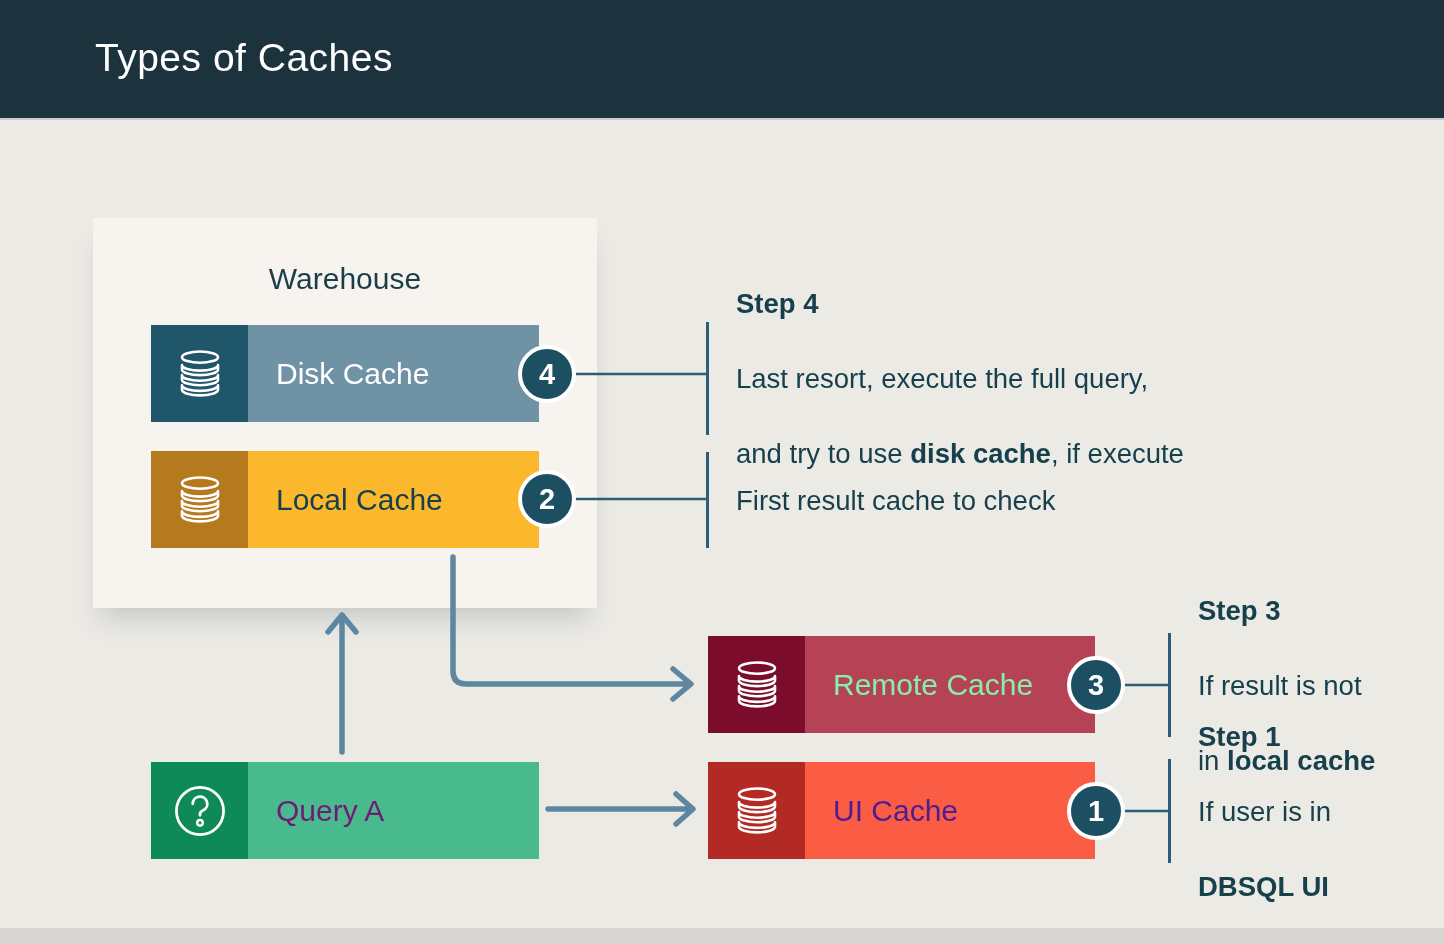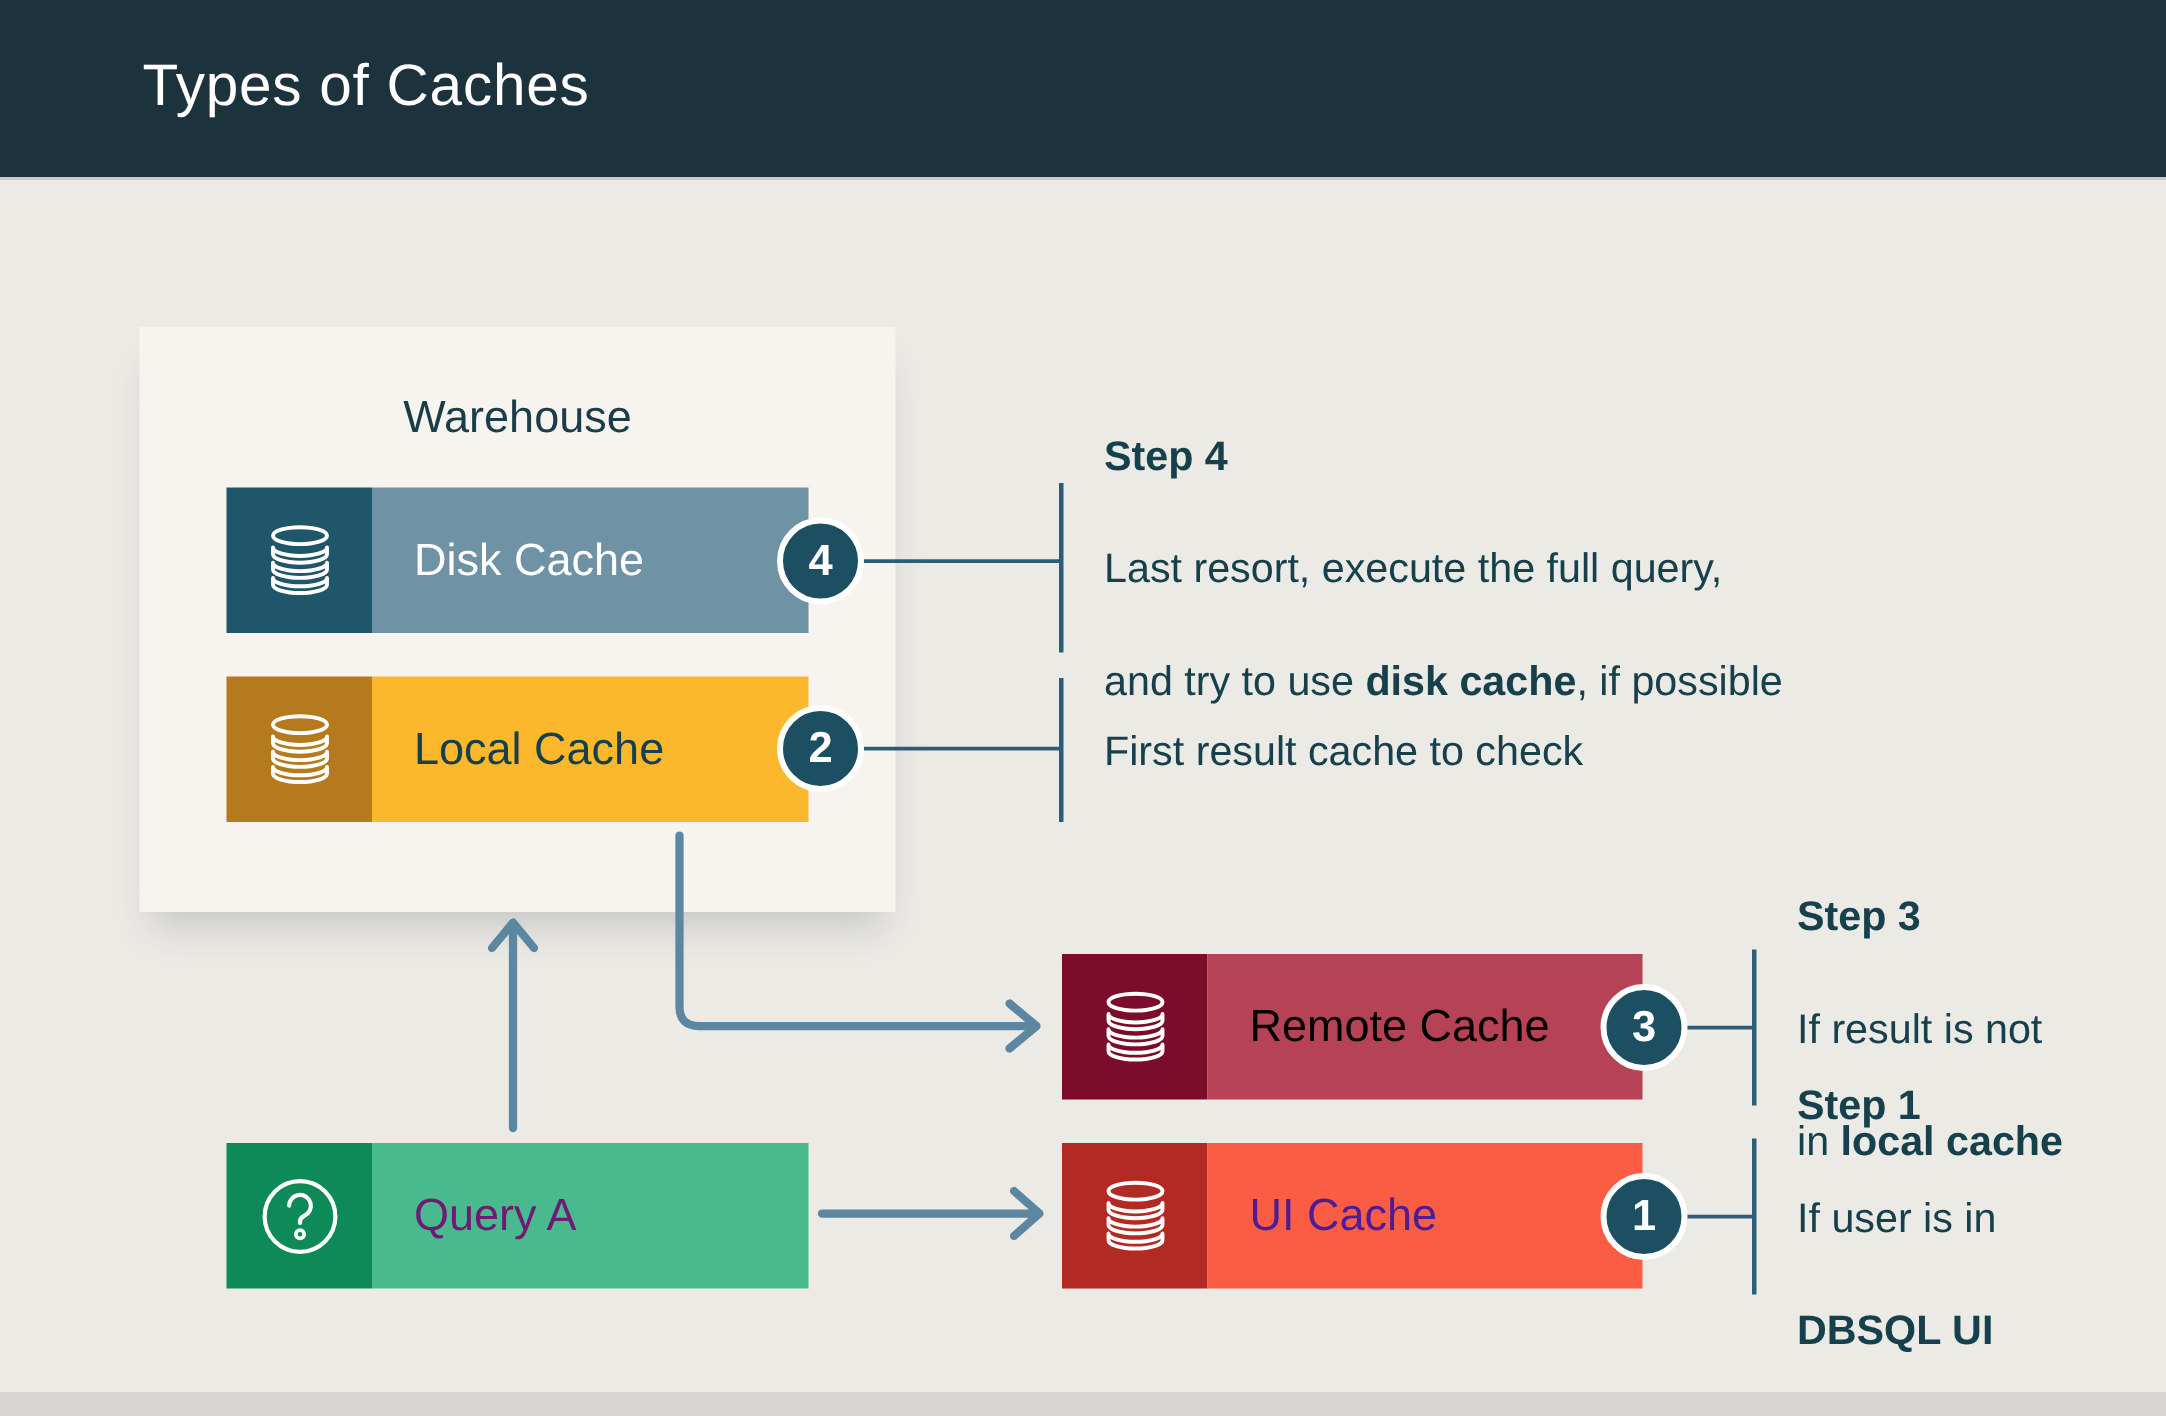--- a/index.html
+++ b/index.html
@@ -33,21 +33,21 @@
   .card-icon{width:97px;flex:0 0 97px;display:flex;align-items:center;justify-content:center;}
   .card-body{flex:1;display:flex;align-items:center;padding-left:28px;font-size:30px;}
   .card-disk{left:151px;top:325px;width:388px;}
   .card-disk .card-icon{background:#205669;}
   .card-disk .card-body{background:#6f93a4;color:#ffffff;}
   .card-local{left:151px;top:451px;width:388px;}
   .card-local .card-icon{background:#b5791e;}
   .card-local .card-body{background:#fcb82d;color:#17404d;}
   .card-remote{left:708px;top:636px;width:387px;}
   .card-remote .card-icon{background:#7b0c2c;}
-  .card-remote .card-body{background:#b54355;color:#000000;}
+  .card-remote .card-body{background:#b54355;color:#86efac;}
   .card-ui{left:708px;top:762px;width:387px;}
   .card-ui .card-icon{background:#b22a23;}
   .card-ui .card-body{background:#fb5c44;color:#4c1d95;}
   .card-query{left:151px;top:762px;width:388px;}
   .card-query .card-icon{background:#0e8a58;}
   .card-query .card-body{background:#49ba8d;color:#701a75;}
   
   .badge{
     position:absolute;width:50px;height:50px;border-radius:50%;
     background:#1d4f63;border:4px solid #ffffff;z-index:4;
@@ -163,21 +163,21 @@
   </div>
 
   <div class="badge badge-4">4</div>
   <div class="badge badge-2">2</div>
   <div class="badge badge-3">3</div>
   <div class="badge badge-1">1</div>
 
   <div class="step step-4">
     <div class="step-title">Step 4</div>
     <div>Last resort, execute the full query,</div>
-    <div><span>and try to use </span><span class="b">disk cache</span><span>, if possible</span></div>
+    <div><span>and try to use </span><span class="b">disk cache</span><span>, if execute</span></div>
   </div>
 
   <div class="step step-2">
     <div>First result cache to check</div>
   </div>
 
   <div class="step step-3">
     <div class="step-title">Step 3</div>
     <div>If result is not</div>
     <div><span>in </span><span class="b">local cache</span><span></span></div>

